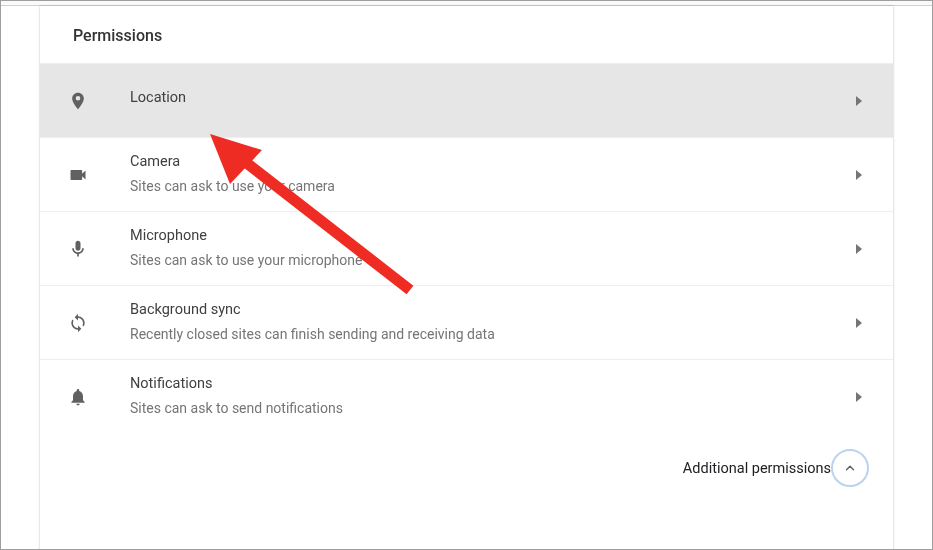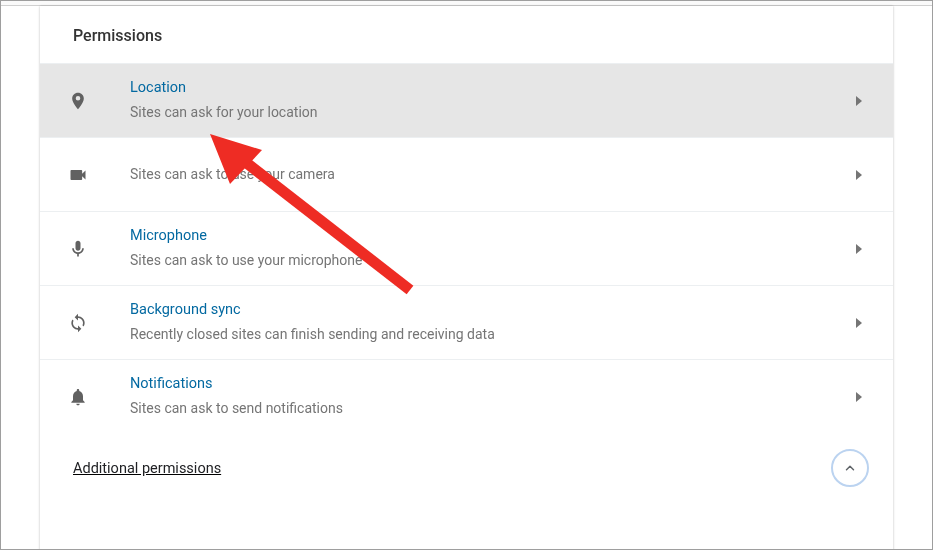--- a/index.html
+++ b/index.html
@@ -54,44 +54,43 @@
       margin-right: 40px;
       display: flex;
       align-items: center;
       justify-content: center;
       flex-shrink: 0;
       color: #616161;
     }
     .text-slot { flex: 1; min-width: 0; }
     .row-title {
       font-size: 14.5px;
-      color: #0369a1;
+      color: #404040;
       line-height: 1.4;
       margin-bottom: 5px;
     }
     .row-sub {
       font-size: 14px;
       color: #757575;
       line-height: 1.4;
     }
     .chevron-slot {
       width: 20px;
       display: flex;
       align-items: center;
       justify-content: center;
       color: #757575;
       flex-shrink: 0;
     }
     .footer-row {
       display: flex;
       align-items: center;
-      justify-content: space-between;
+      justify-content: flex-end;
       padding: 16px 24px 16px 33px;
       min-height: 64px;
-      text-decoration: underline;
     }
     .footer-text {
       font-size: 14.5px;
       color: #202124;
     }
     .up-btn {
       width: 38px;
       height: 38px;
       border-radius: 50%;
       border: 2px solid #bbd3f0;
@@ -119,36 +118,36 @@
   <div class="section-title">Permissions</div>
 
   <div class="row highlight">
     <div class="icon-slot">
       <svg width="20" height="20" viewBox="0 0 24 24" fill="#616161">
           <path d="M12 2C8.13 2 5 5.13 5 9c0 5.25 7 13 7 13s7-7.75 7-13c0-3.87-3.13-7-7-7zm0 9.5A2.5 2.5 0 1 1 12 6a2.5 2.5 0 0 1 0 5.5z"></path>
         </svg>
     </div>
     <div class="text-slot">
       <div class="row-title">Location</div>
-      <div class="row-sub">Sites can ask for your location</div>
     </div>
     <div class="chevron-slot">
       <svg width="8" height="10" viewBox="0 0 6 10" fill="#757575">
           <path d="M0 0l6 5-6 5z"></path>
         </svg>
     </div>
   </div>
 
   <div class="row">
     <div class="icon-slot">
       <svg width="20" height="20" viewBox="0 0 24 24" fill="#616161">
           <path d="M17 10.5V7c0-.55-.45-1-1-1H4c-.55 0-1 .45-1 1v10c0 .55.45 1 1 1h12c.55 0 1-.45 1-1v-3.5l4 4v-11l-4 4z"></path>
         </svg>
     </div>
     <div class="text-slot">
+      <div class="row-title">Camera</div>
       <div class="row-sub">Sites can ask to use your camera</div>
     </div>
     <div class="chevron-slot">
       <svg width="8" height="10" viewBox="0 0 6 10" fill="#757575">
           <path d="M0 0l6 5-6 5z"></path>
         </svg>
     </div>
   </div>
 
   <div class="row">

